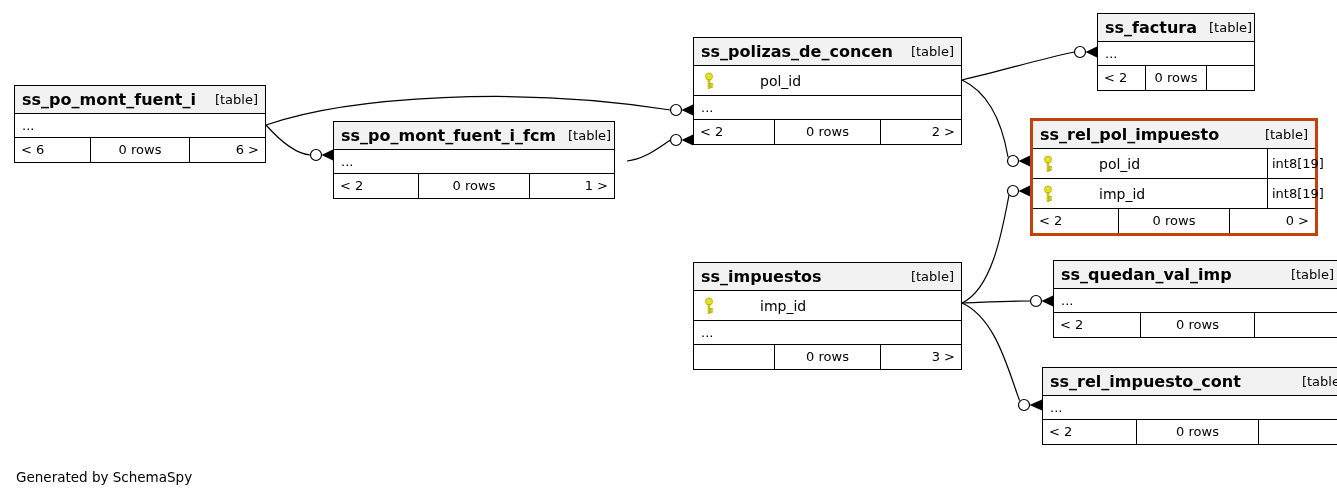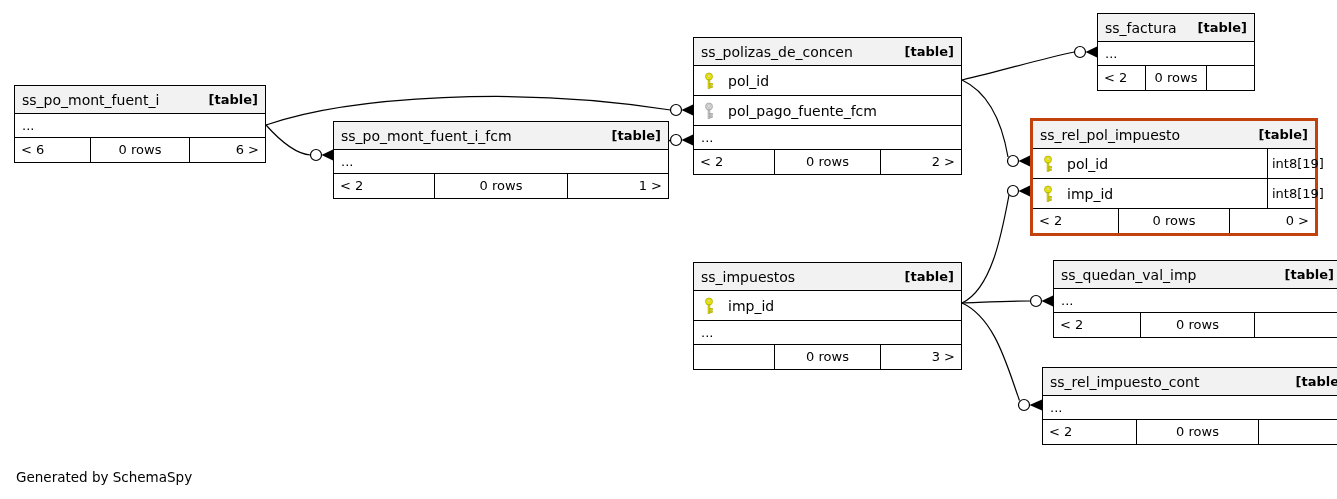--- a/index.html
+++ b/index.html
@@ -3,24 +3,24 @@
 <meta charset="utf-8">
 <style>
   html,body{margin:0;padding:0;background:#fff;}
   .stage{position:relative;width:1337px;height:499px;background:#ffffff;overflow:hidden;
          font-family:"DejaVu Sans", sans-serif;color:#000;}
   svg.edges{position:absolute;left:0;top:0;z-index:1;}
   .tbl{position:absolute;z-index:2;background:#fff;border:1px solid #000;box-sizing:border-box;}
   .tbl.focus{border:3px solid #c2410c;}
   .hdr{height:28px;background:#f2f2f2;border-bottom:1px solid #000;display:flex;align-items:center;
        justify-content:space-between;padding:0 7px;box-sizing:border-box;}
-  .nm{font-weight:normal;font-size:14px;white-space:nowrap;}
-  .tag{font-size:13px;white-space:nowrap;margin-left:12px;font-weight:bold;}
+  .nm{font-weight:bold;font-size:16px;white-space:nowrap;}
+  .tag{font-size:13px;white-space:nowrap;margin-left:12px;}
   .row{position:relative;display:flex;align-items:center;border-bottom:1px solid #000;box-sizing:border-box;}
-  .row.col{height:30px;padding-left:9px;font-size:14px;}
+  .row.col{height:30px;padding-left:9px;font-size:14px;gap:32px;}
   .row.col .cl{margin-left:13px;white-space:nowrap;}
   .row.el{height:24px;padding-left:7px;font-size:13px;}
   .ct{position:absolute;right:0;top:0;bottom:0;width:48px;border-left:1px solid #000;
       display:flex;align-items:center;padding-left:4px;font-size:13px;box-sizing:border-box;}
   .ft{height:24px;display:flex;font-size:13px;box-sizing:border-box;}
   .ft span{display:block;line-height:23px;padding:0 6px;box-sizing:border-box;white-space:nowrap;}
   .fl{flex:0 0 30%;text-align:left;}
   .fc{flex:1;text-align:center;border-left:1px solid #000;border-right:1px solid #000;}
   .fr{flex:0 0 30%;text-align:right;}
   .key{display:inline-flex;width:12px;height:17px;flex:0 0 12px;}
@@ -89,21 +89,21 @@
     <div class="row el">
       <span>...</span>
     </div>
     <div class="ft">
       <span class="fl">&lt; 6</span>
       <span class="fc">0 rows</span>
       <span class="fr">6 &gt;</span>
     </div>
   </div>
 
-  <div class="tbl" style="left:333px;top:121px;width:336px">
+  <div class="tbl" style="left:333px;top:121px;width:282px">
     <div class="hdr">
       <span class="nm">ss_po_mont_fuent_i_fcm</span>
       <span class="tag">[table]</span>
     </div>
     <div class="row el">
       <span>...</span>
     </div>
     <div class="ft">
       <span class="fl">&lt; 2</span>
       <span class="fc">0 rows</span>
@@ -120,32 +120,20 @@
       <span class="key pk">
         <svg viewBox="0 0 12 17" width="12" height="17">
             <circle class="body" cx="6" cy="4.5" r="3.5"></circle>
             <circle class="hole" cx="6" cy="4" r="1.2"></circle>
             <rect class="body" x="5.1" y="8" width="1.8" height="8.4"></rect>
             <rect class="body" x="6.9" y="11.6" width="2.4" height="1.5"></rect>
             <rect class="body" x="6.9" y="14.1" width="2.4" height="1.5"></rect>
           </svg>
       </span>
       <span class="cl">pol_id</span>
-    </div>
-    <div class="row col">
-      <span class="key fk">
-        <svg viewBox="0 0 12 17" width="12" height="17">
-            <circle class="body" cx="6" cy="4.5" r="3.5"></circle>
-            <circle class="hole" cx="6" cy="4" r="1.2"></circle>
-            <rect class="body" x="5.1" y="8" width="1.8" height="8.4"></rect>
-            <rect class="body" x="6.9" y="11.6" width="2.4" height="1.5"></rect>
-            <rect class="body" x="6.9" y="14.1" width="2.4" height="1.5"></rect>
-          </svg>
-      </span>
-      <span class="cl">pol_pago_fuente_fcm</span>
     </div>
     <div class="row el">
       <span>...</span>
     </div>
     <div class="ft">
       <span class="fl">&lt; 2</span>
       <span class="fc">0 rows</span>
       <span class="fr">2 &gt;</span>
     </div>
   </div>

